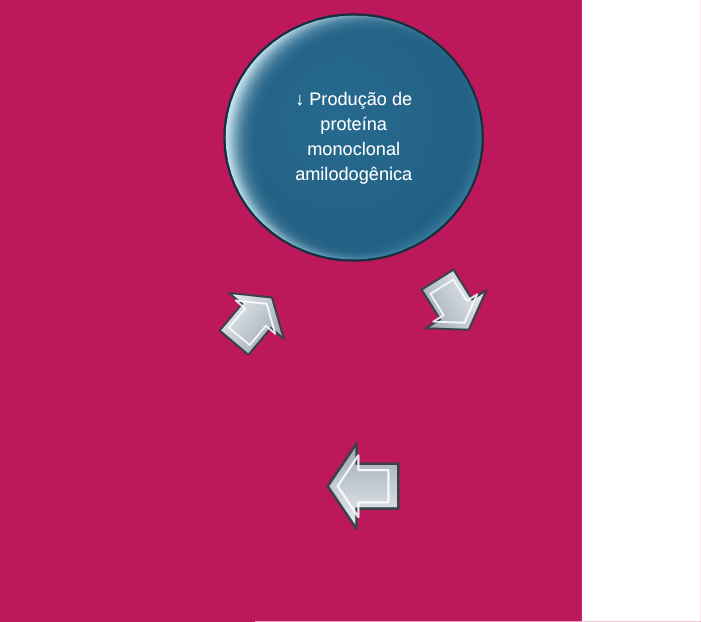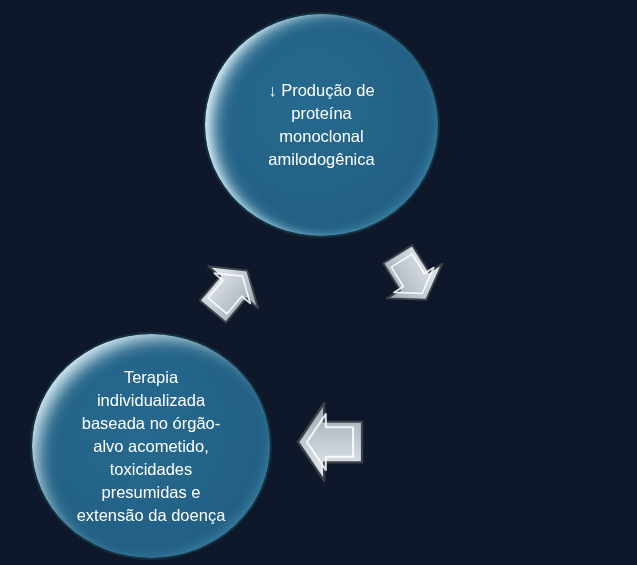--- a/index.html
+++ b/index.html
@@ -2,23 +2,23 @@
 <html><head>
 <meta charset="utf-8">
 <style>
   html, body {
     margin: 0;
     padding: 0;
     background: #ffffff;
   }
   .canvas {
     position: relative;
-    width: 637px;
+    width: 529px;
     height: 565px;
-    background: #0f172a;
+    background: #be185d;
     overflow: hidden;
     font-family: "Liberation Sans", sans-serif;
   }
   .node {
     position: absolute;
     border-radius: 50%;
     border: 2px solid #14303c;
     background: radial-gradient(circle at 45% 42%, #276a8f 0%, #236286 55%, #1e5a7d 100%);
     display: flex;
     align-items: center;
@@ -75,29 +75,20 @@
 <div class="canvas">
 
   <div class="node node-top">
     <span class="node-label">↓ Produção de
 proteína
 monoclonal
 amilodogênica</span>
   </div>
 
 
-  <div class="node node-bottom-left">
-    <span class="node-label">Terapia
-individualizada
-baseada no órgão-
-alvo acometido,
-toxicidades
-presumidas e
-extensão da doença</span>
-  </div>
 
   <svg class="arrow arrow-down-right" viewBox="0 0 72 86">
     <defs>
       <linearGradient id="grad-a1" x1="0" y1="0" x2="0" y2="1">
         <stop offset="0" stop-color="#e9edf0"></stop>
         <stop offset="0.5" stop-color="#c3cbd3"></stop>
         <stop offset="1" stop-color="#9da7b1"></stop>
       </linearGradient>
     </defs>
     <polygon points="3,22 42,22 42,3 69,43 42,83 42,64 3,64" fill="url(#grad-a1)" stroke="#3a4147" stroke-width="2.4" stroke-linejoin="round"></polygon>

